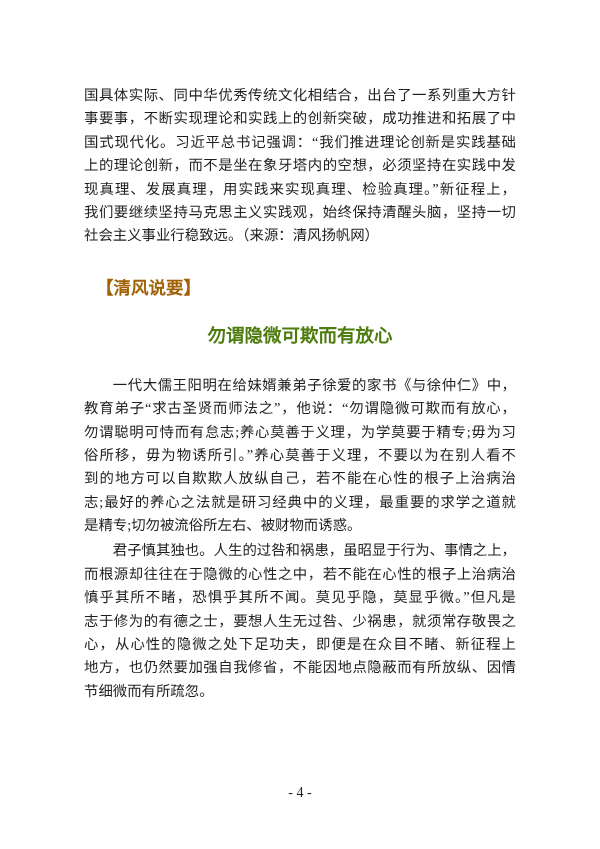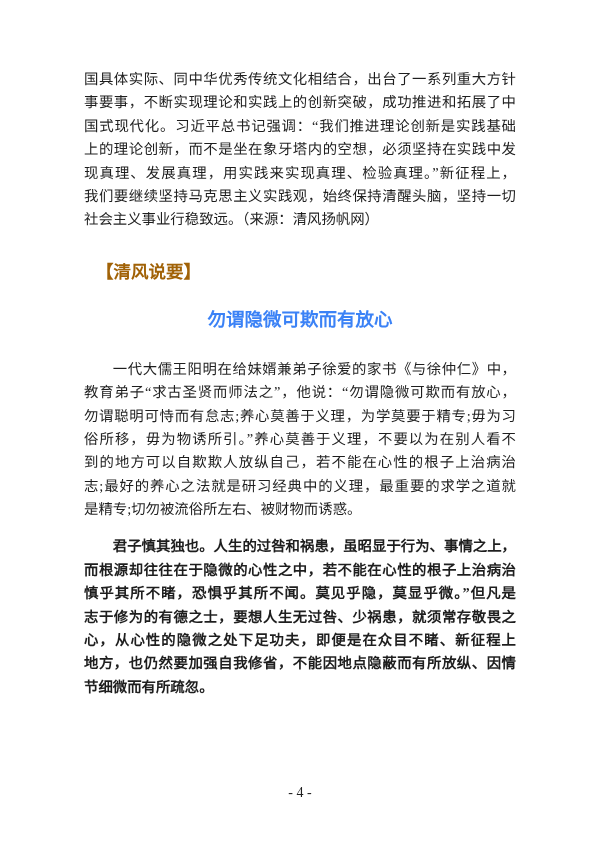--- a/index.html
+++ b/index.html
@@ -12,21 +12,21 @@
     width: 600px;
     height: 849px;
     background: #ffffff;
     overflow: hidden;
     font-family: "Liberation Serif", "DejaVu Serif", serif;
     color: #1e1e1e;
   }
   .content {
     position: absolute;
     left: 84px;
-    top: 68px;
+    top: 84px;
     width: 432px;
   }
   .line {
     font-size: 14.4px;
     line-height: 23.4px;
     height: 23.4px;
     text-align: justify;
     text-align-last: justify;
     white-space: nowrap;
     overflow: visible;
@@ -44,25 +44,25 @@
     font-weight: bold;
     color: #a16207;
     text-align: left;
     margin-left: 12px;
   }
   .article-title {
     margin-top: 24px;
     font-size: 18.5px;
     line-height: 25px;
     font-weight: bold;
-    color: #3b82f6;
+    color: #4d7c0f;
     text-align: center;
   }
   .para2 { margin-top: 25px; }
-  .para3 { margin-top: 14px; font-weight: bold; }
+  .para3 { margin-top: 2px; }
   .page-number {
     position: absolute;
     top: 783px;
     left: 0;
     width: 600px;
     text-align: center;
     font-size: 14px;
     line-height: 20px;
     color: #1e1e1e;
   }

